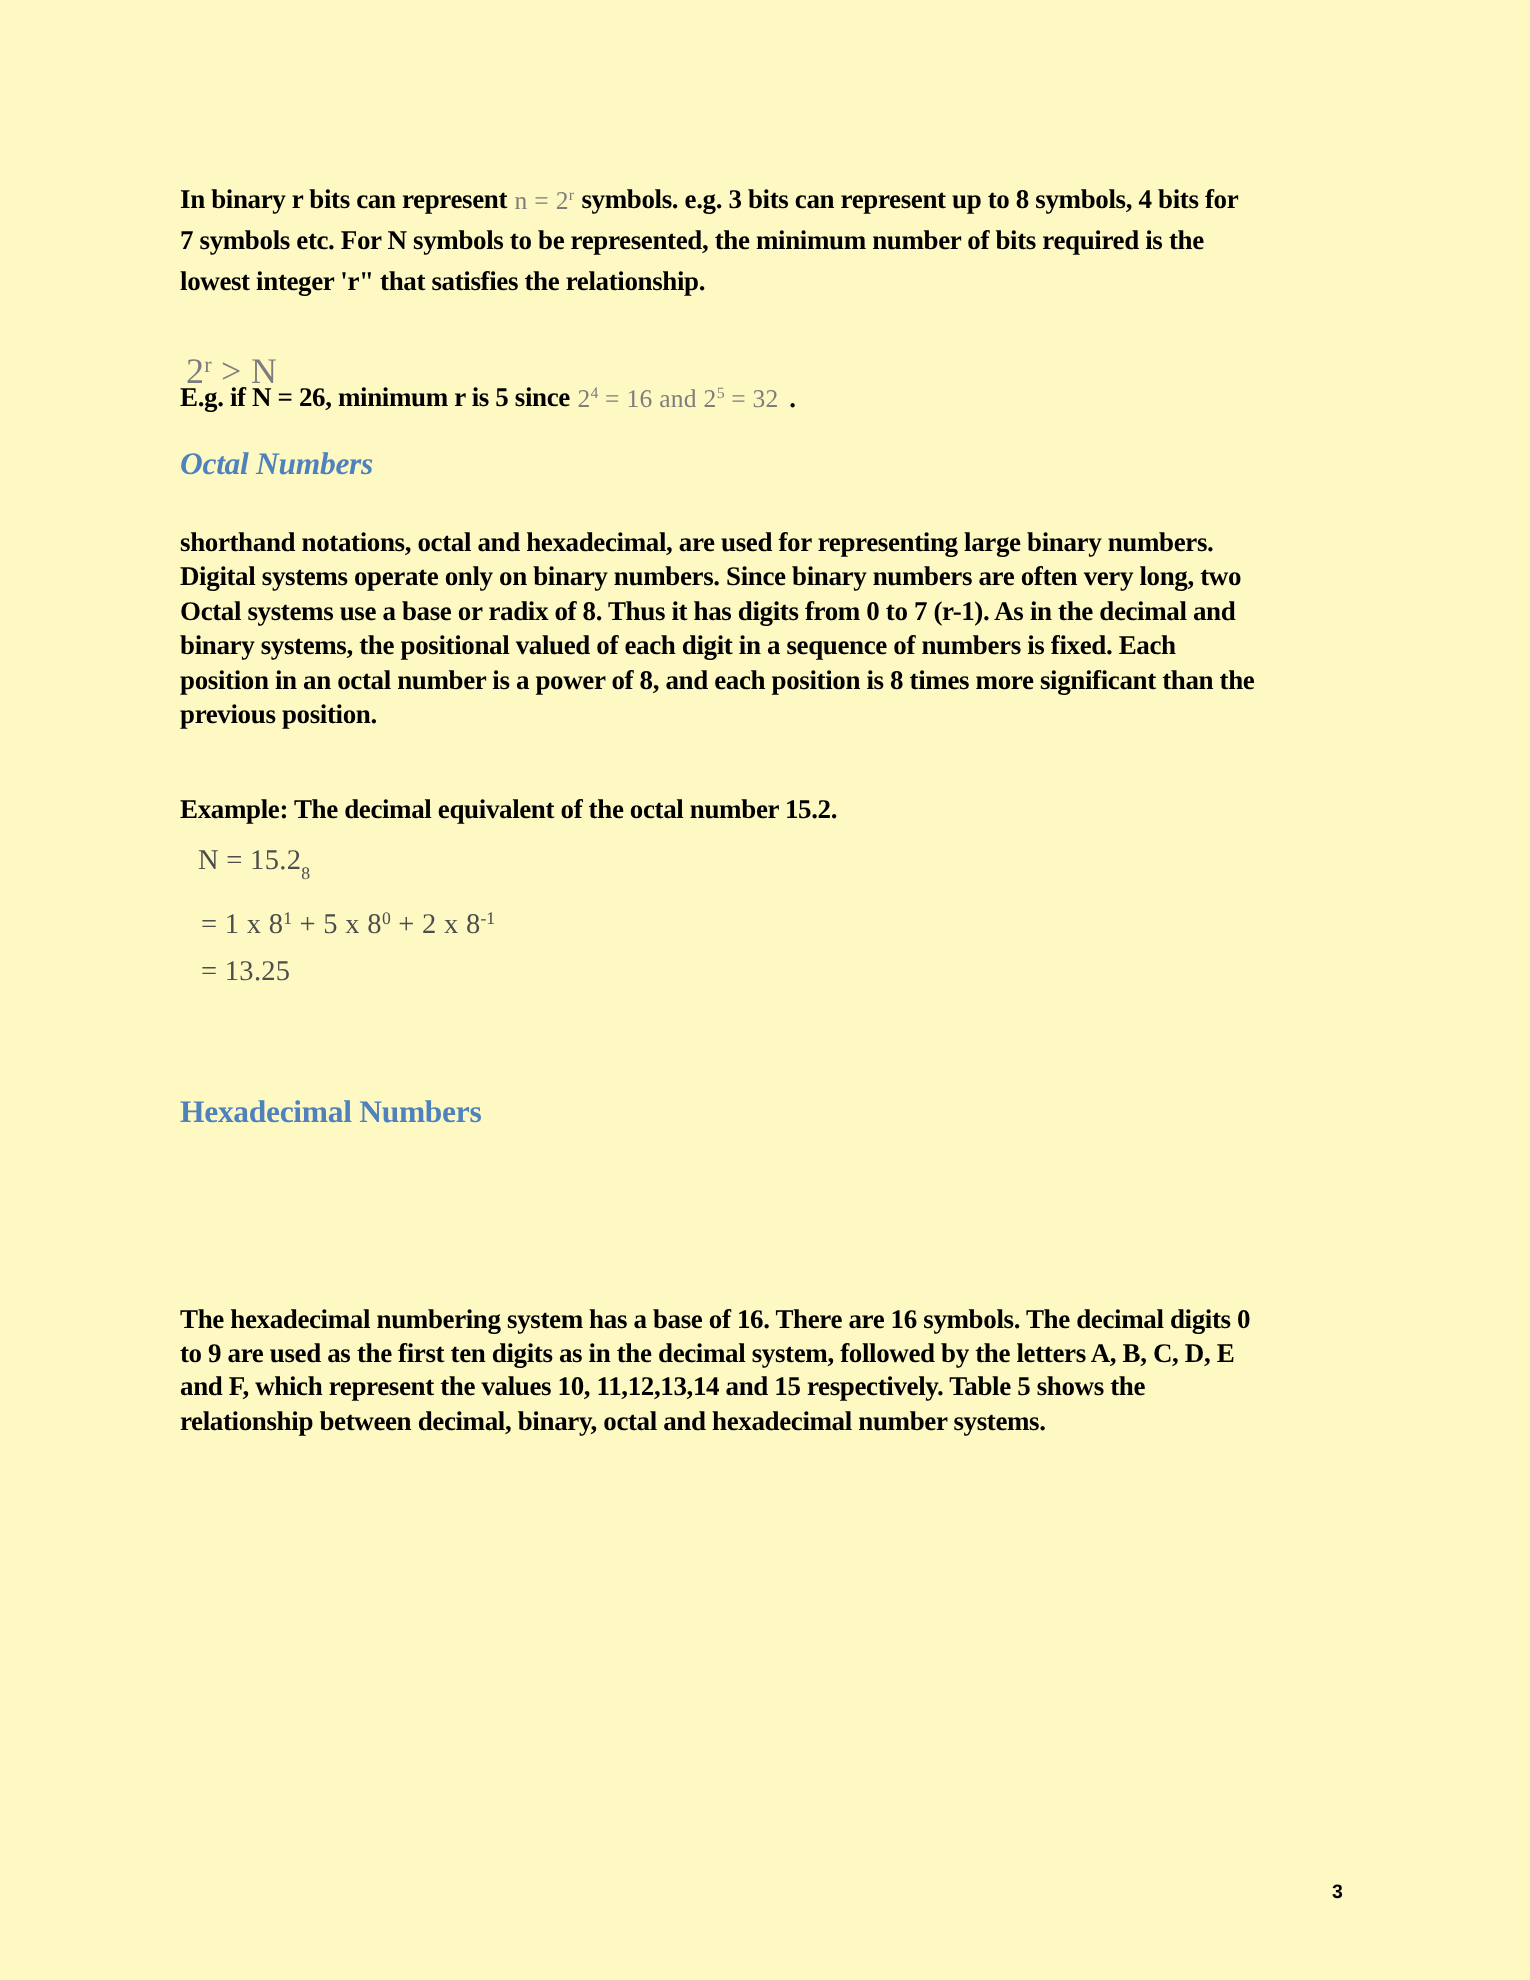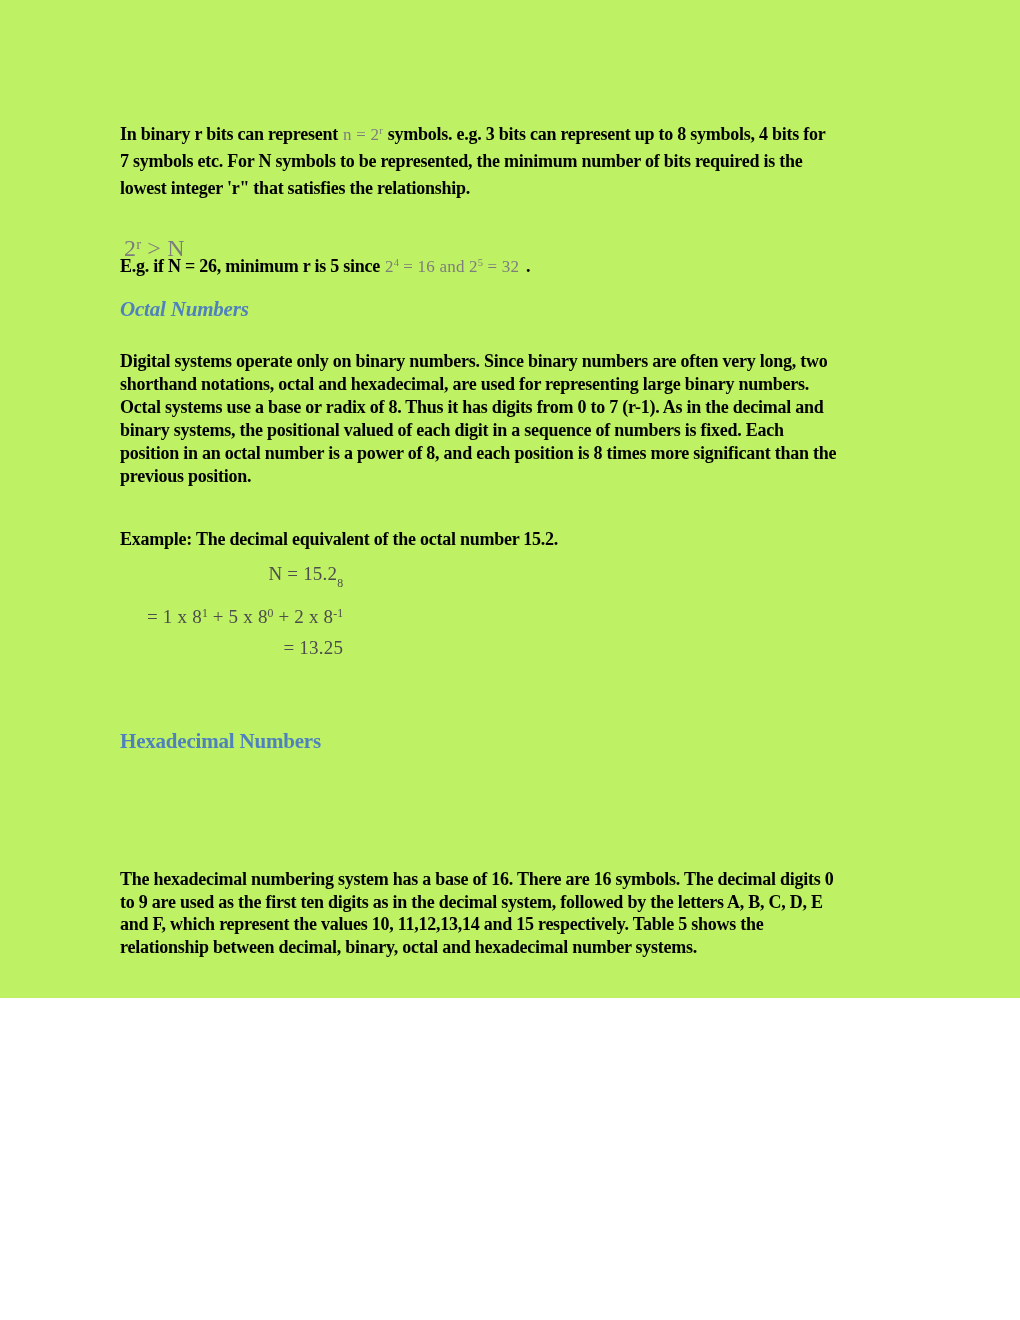--- a/index.html
+++ b/index.html
@@ -3,22 +3,22 @@
 <meta charset="utf-8">
 <style>
   html, body {
     margin: 0;
     padding: 0;
     background: #ffffff;
   }
   .page {
     position: relative;
     width: 1020px;
-    height: 998px;
-    background: #bef264;
+    height: 1320px;
+    background: #fef9c3;
     overflow: hidden;
     font-family: "Liberation Serif", "DejaVu Serif", serif;
     color: var(--c-body, #000000);
   }
   .para {
     position: absolute;
     font-size: 18px;
     font-weight: bold;
     letter-spacing: -0.25px;
     color: var(--c-body, #000000);
@@ -87,22 +87,22 @@
 
   .eq-block {
     position: absolute;
     left: 132px;
     top: 558px;
     font-size: 19px;
     line-height: 31px;
     color: var(--c-eq-block, #4d4d4d);
     white-space: nowrap;
   }
-  .eq-block .eq-block-line { white-space: nowrap; text-align: right; }
-  .eq-block .indented { margin-left: 15px; }
+  .eq-block .eq-block-line { white-space: nowrap; }
+  .eq-block .indented { margin-left: 2px; }
 
   .page-number {
     position: absolute;
     left: 888px;
     top: 1253px;
     font-family: "Liberation Sans", "DejaVu Sans", sans-serif;
     font-size: 13px;
     font-weight: bold;
     color: #000000;
   }
@@ -122,22 +122,22 @@
 
   <div class="eq eq-relation"><span>2</span><sup>r</sup><span> &gt; N</span></div>
 
   <div class="caption-line eg-line">
     <span>E.g. if N = 26, minimum r is 5 since</span><span class="eq eq-inline"><span>2</span><sup>4</sup><span> = 16 and 2</span><sup>5</sup><span> = 32</span></span><span class="eg-suffix">.</span>
   </div>
 
   <h2 class="heading heading-octal">Octal Numbers</h2>
 
   <div class="para para2">
+    <div class="line">shorthand notations, octal and hexadecimal, are used for representing large binary numbers.</div>
     <div class="line">Digital systems operate only on binary numbers. Since binary numbers are often very long, two</div>
-    <div class="line">shorthand notations, octal and hexadecimal, are used for representing large binary numbers.</div>
     <div class="line">Octal systems use a base or radix of 8. Thus it has digits from 0 to 7 (r-1). As in the decimal and</div>
     <div class="line">binary systems, the positional valued of each digit in a sequence of numbers is fixed. Each</div>
     <div class="line">position in an octal number is a power of 8, and each position is 8 times more significant than the</div>
     <div class="line">previous position.</div>
   </div>
 
   <div class="caption-line example-caption">Example: The decimal equivalent of the octal number 15.2.</div>
 
   <div class="eq eq-block">
     <div class="eq-block-line"><span>N = 15.2</span><sub>8</sub></div>

